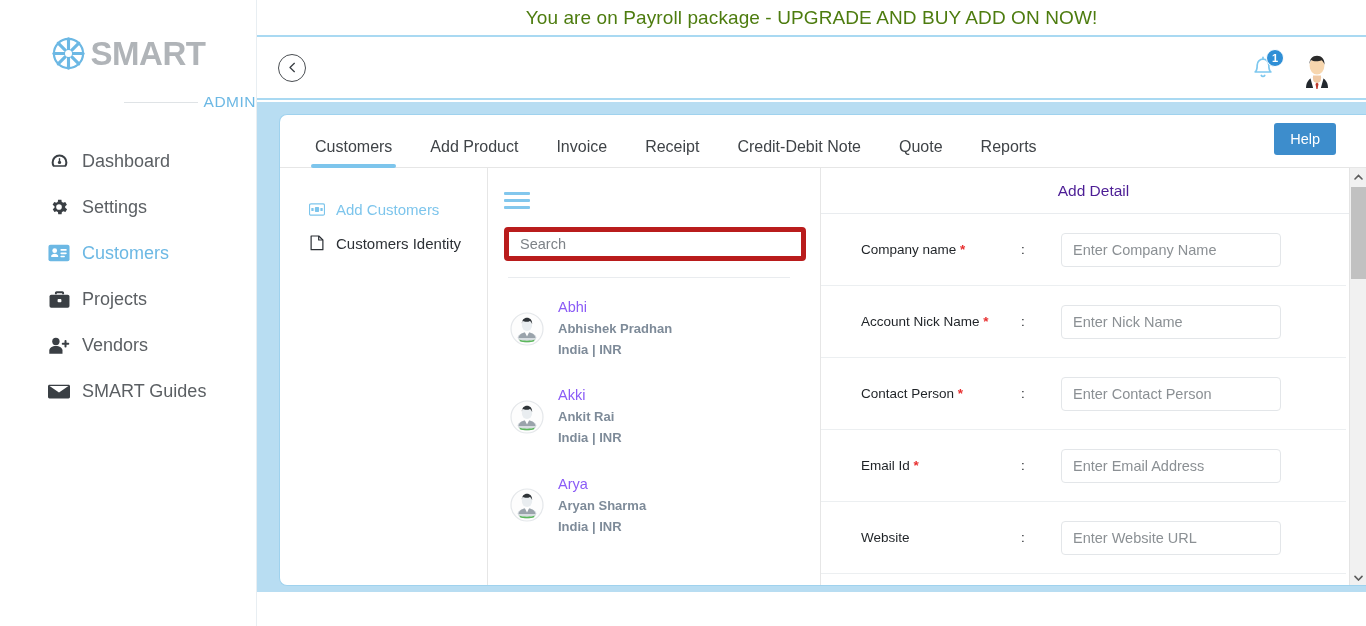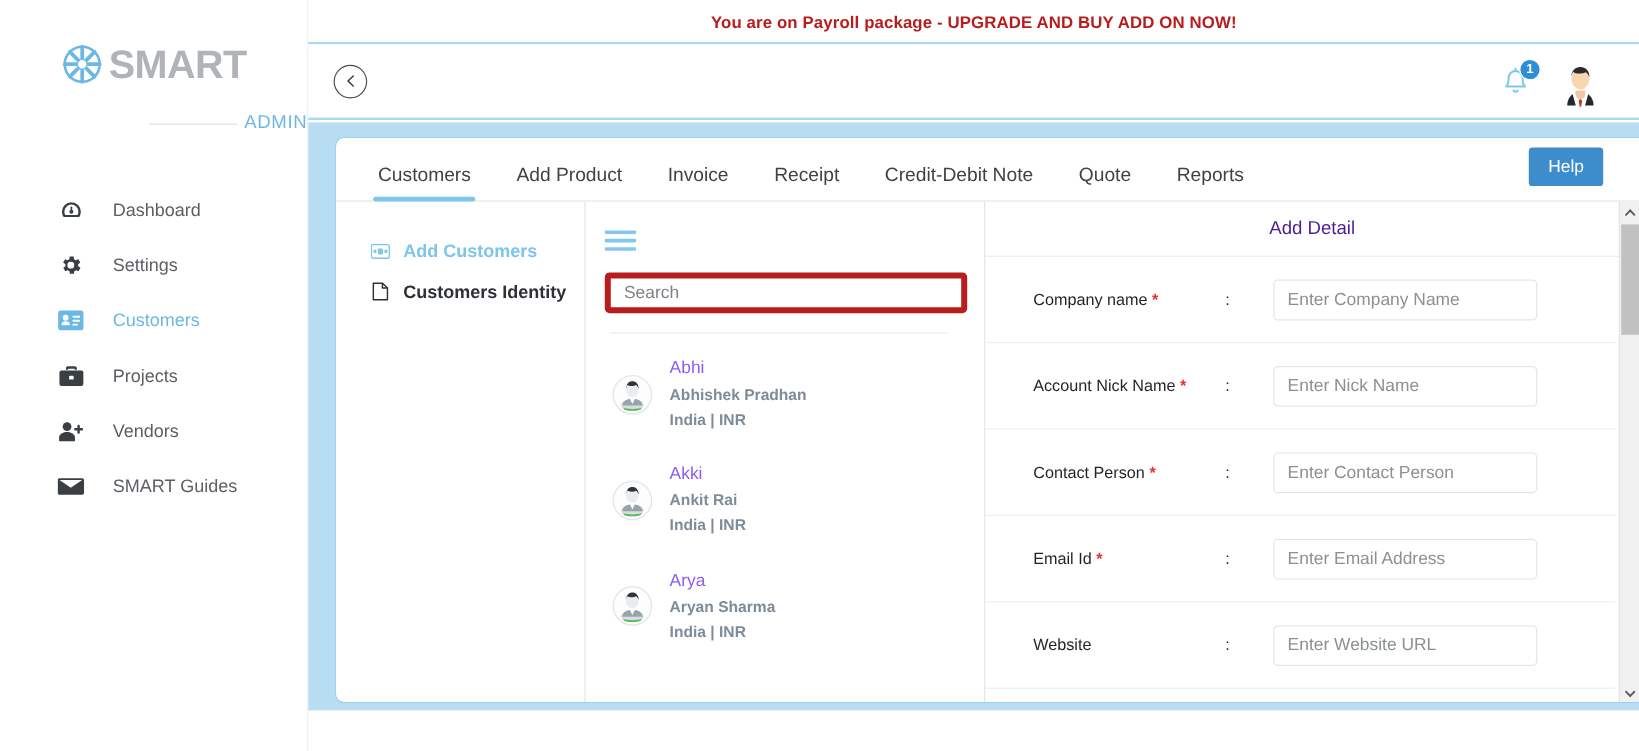--- a/index.html
+++ b/index.html
@@ -26,41 +26,41 @@
     display: flex; align-items: center; justify-content: flex-end;
     gap: 6px; margin-top: 18px; padding-left: 40px;
   }
   .logo-rule { flex: 1; height: 1px; background: #dfe3e6; max-width: 74px; }
   .logo-admin {
     font-size: 15.5px; color: #6cb8e4; letter-spacing: 0.5px; font-weight: 400;
   }
 
   .nav { margin-top: 40px; }
   .nav-item {
-    display: flex; align-items: center; height: 46px;
-    padding-left: 48px; gap: 24px; cursor: pointer;
-    color: #5b5f63; font-size: 15px;
+    display: flex; align-items: flex-start; height: 46px;
+    padding-left: 48px; gap: 12px; cursor: pointer;
+    color: #5b5f63; font-size: 18px;
   }
   .nav-item .ico {
     width: 22px; height: 20px; display: flex; align-items: center;
     justify-content: center; color: #3a3f44; flex: none;
   }
   .nav-item.active { color: #6cb8e4; }
   .nav-item.active .ico { color: #6cb8e4; }
   .nav-item svg { display: block; }
 
   
   .right { position: absolute; left: 257px; top: 0; width: 1109px; height: 626px; }
 
   .promo {
     height: 37px; background: #ffffff; border-bottom: 2px solid #a9d9f2;
     display: flex; align-items: center; justify-content: center;
   }
   .promo-text {
-    color: #b91c1c; font-size: 14px; font-weight: bold; letter-spacing: 0.1px;
+    color: #4d7c0f; font-size: 19px; font-weight: normal; letter-spacing: 0.1px;
   }
 
   .topbar {
     height: 63px; background: #fff; position: relative;
     border-bottom: 2px solid #a9d9f2;
     display: flex; align-items: center;
   }
   .collapse-btn {
     width: 28px; height: 28px; border: 1px solid #4a4e52; border-radius: 50%;
     margin-left: 21px; display: flex; align-items: center; justify-content: center;
@@ -109,21 +109,21 @@
     border: none; font-size: 14.5px; padding: 8px 16px; border-radius: 3px;
     cursor: pointer; font-family: inherit;
   }
 
   .body-row { display: flex; height: 418px; }
 
   
   .panel-left { width: 208px; padding: 24px 0 0 28px; border-right: 1px solid #e6e6e6; }
   .sub-item {
     display: flex; align-items: center; gap: 11px; height: 34px;
-    font-size: 15px; cursor: pointer; color: #2d3136; font-weight: bold;
+    font-size: 15px; cursor: pointer; color: #2d3136;
   }
   .sub-item.active { color: #7dc5ec; }
   .sub-item .sico { width: 17px; display: flex; align-items: center; justify-content: center; }
   .sub-item.active .sico { color: #7dc5ec; }
 
   
   .panel-list { width: 333px; border-right: 1px solid #e6e6e6; padding: 18px 26px 0 16px; position: relative; }
   .hamburger { width: 26px; padding: 6px 0; cursor: pointer; }
   .hamburger span {
     display: block; height: 3px; background: #82c7ed; border-radius: 1px; margin-bottom: 4px;

